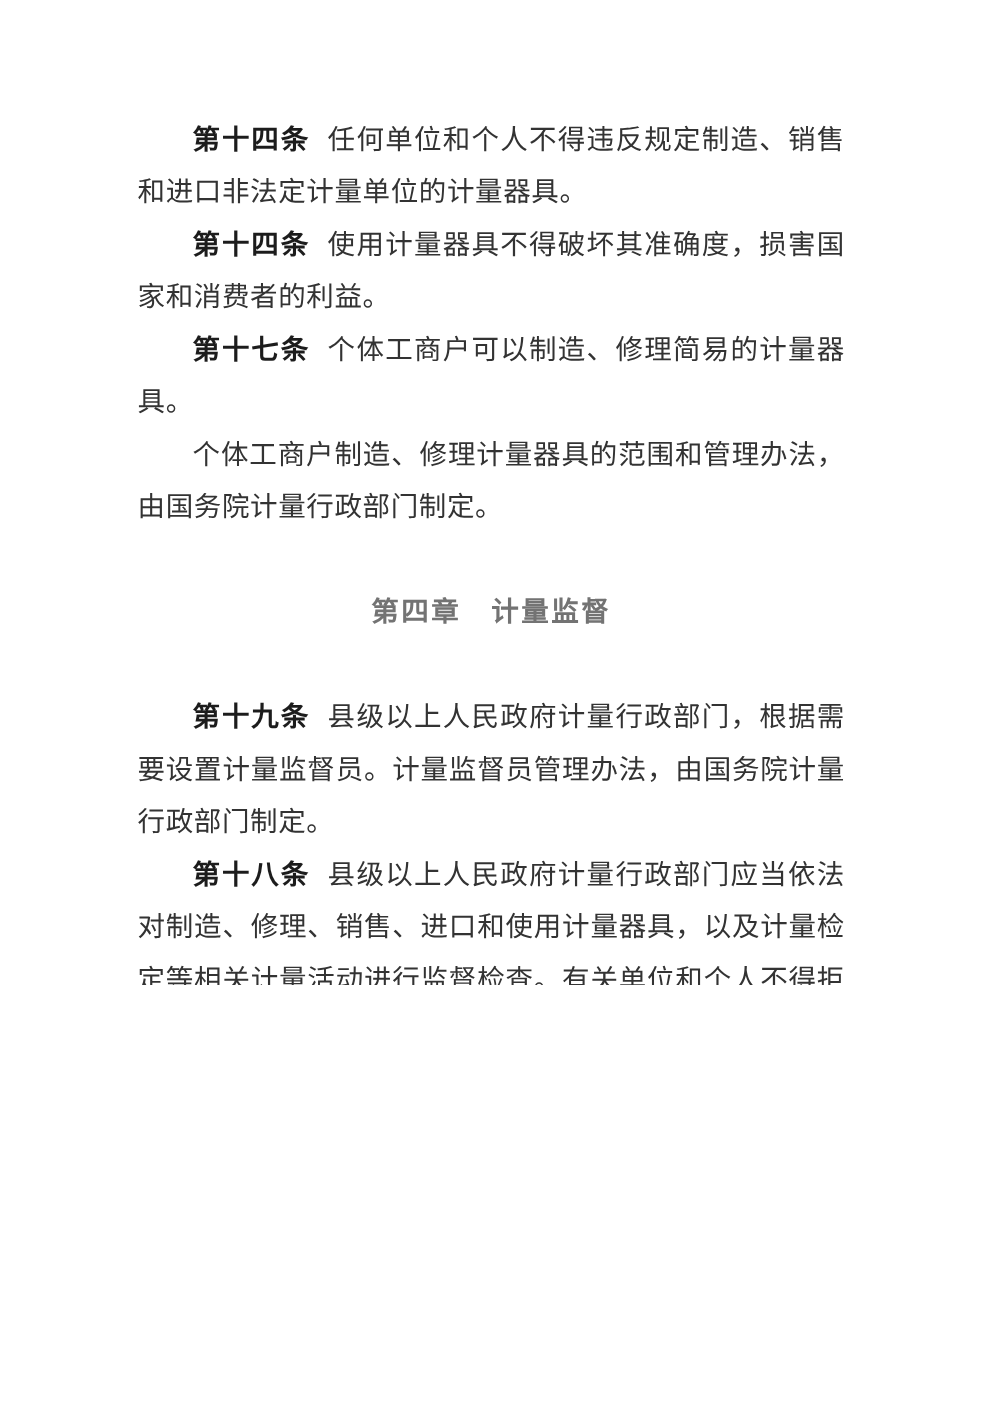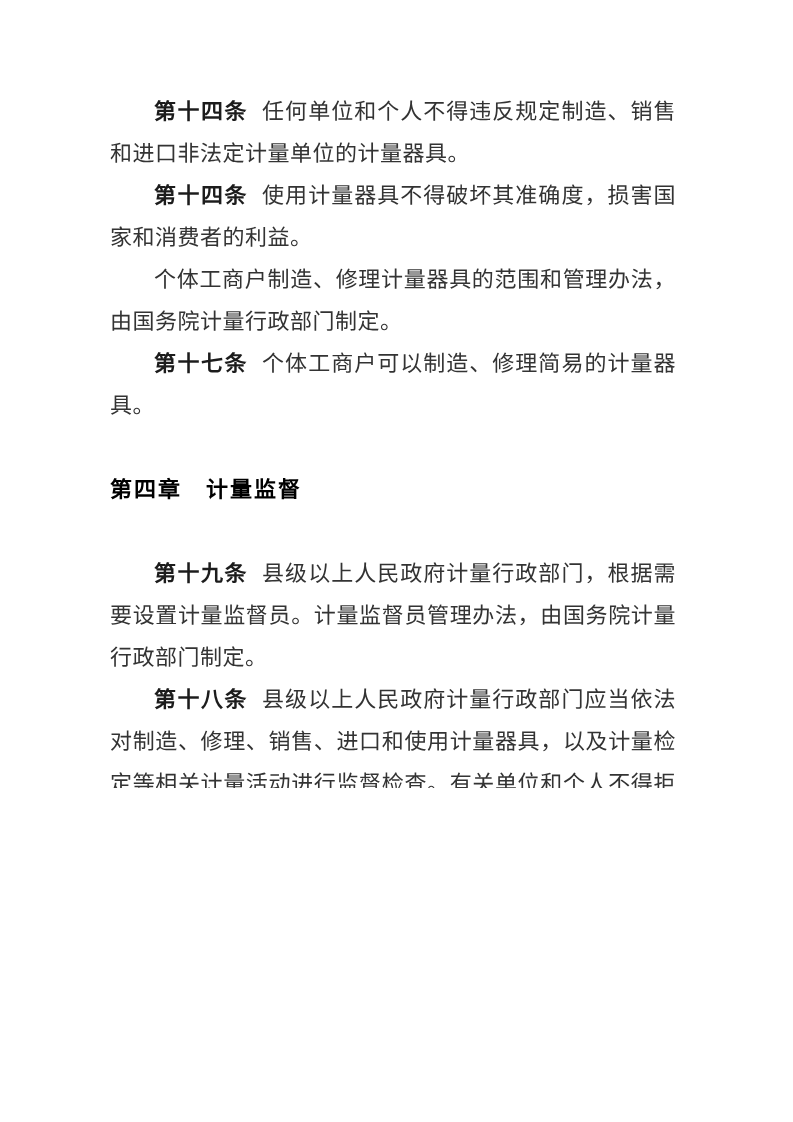--- a/index.html
+++ b/index.html
@@ -46,41 +46,41 @@
   .article-label:not(:empty) {
     margin-right: 14px;
   }
   .article-label:empty {
     display: none;
   }
   .chapter-heading {
     margin: 42px 0;
     font-size: 22px;
     font-weight: 700;
-    color: #000000;
-    text-align: left;
+    color: #737373;
+    text-align: center;
     text-indent: 0;
     letter-spacing: 2px;
     line-height: 42px;
   }
 </style>
 </head>
 <body>
 
 <div class="page">
   <div class="content">
 
     <p class="para"><b class="article-label">第十四条</b><span class="article-text">任何单位和个人不得违反规定制造、销售和进口非法定计量单位的计量器具。</span></p>
 
 
     <p class="para"><b class="article-label">第十四条</b><span class="article-text">使用计量器具不得破坏其准确度，损害国家和消费者的利益。</span></p>
 
+    <p class="para"><b class="article-label">第十七条</b><span class="article-text">个体工商户可以制造、修理简易的计量器具。</span></p>
+
     <p class="para"><span class="article-text">个体工商户制造、修理计量器具的范围和管理办法，由国务院计量行政部门制定。</span></p>
-
-    <p class="para"><b class="article-label">第十七条</b><span class="article-text">个体工商户可以制造、修理简易的计量器具。</span></p>
 
     <h2 class="chapter-heading">第四章　计量监督</h2>
 
     <p class="para"><b class="article-label">第十九条</b><span class="article-text">县级以上人民政府计量行政部门，根据需要设置计量监督员。计量监督员管理办法，由国务院计量行政部门制定。</span></p>
 
     <p class="para"><b class="article-label">第十八条</b><span class="article-text">县级以上人民政府计量行政部门应当依法对制造、修理、销售、进口和使用计量器具，以及计量检定等相关计量活动进行监督检查。有关单位和个人不得拒绝、阻挠。</span></p>
 
   </div>
 </div>
 

